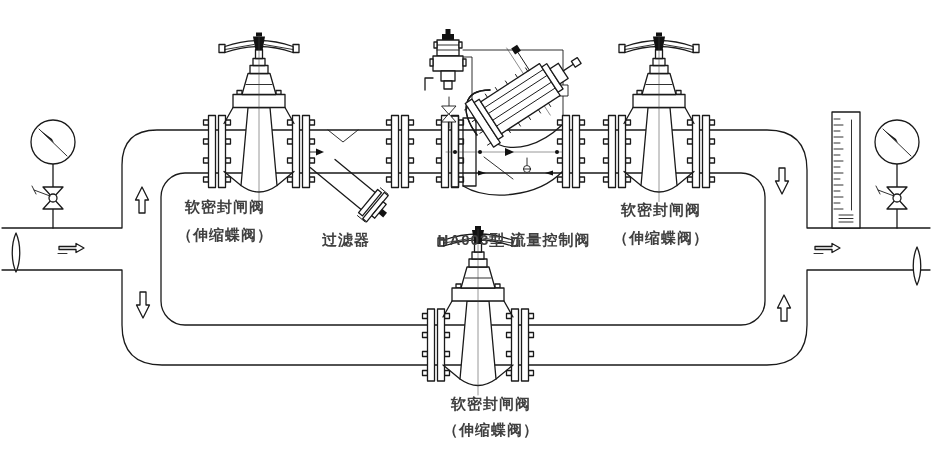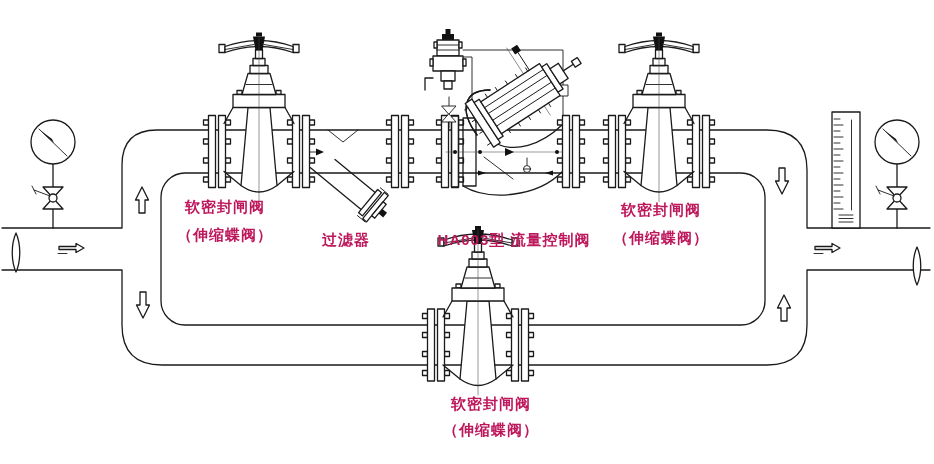--- a/index.html
+++ b/index.html
@@ -1,19 +1,19 @@
 <!DOCTYPE html>
 <html><head>
 <meta charset="utf-8">
 <style>
   html,body{margin:0;padding:0;background:#fff;}
   .stage{position:relative;width:934px;height:464px;background:#fff;overflow:hidden;
          font-family:"Liberation Sans",sans-serif;}
   .stage svg{position:absolute;left:0;top:0;}
-  .lbl{position:absolute;font-weight:700;font-size:15px;line-height:1.2;color:#be185d;
+  .lbl{position:absolute;font-weight:700;font-size:15px;line-height:1.2;color:#404040;
        text-align:center;letter-spacing:1px;white-space:nowrap;}
   
   .s path,.s line,.s rect,.s circle,.s polygon,.s polyline{
        stroke:#1a1a1a;fill:none;stroke-width:1.3;stroke-linecap:round;stroke-linejoin:round;}
   .s .f{fill:#ffffff;}
   .s .k{fill:#111111;stroke:none;}
   .s .t{stroke-width:0.9;}
   .s .cl{stroke-width:0.55;stroke:#444;}
 </style>
 </head>

